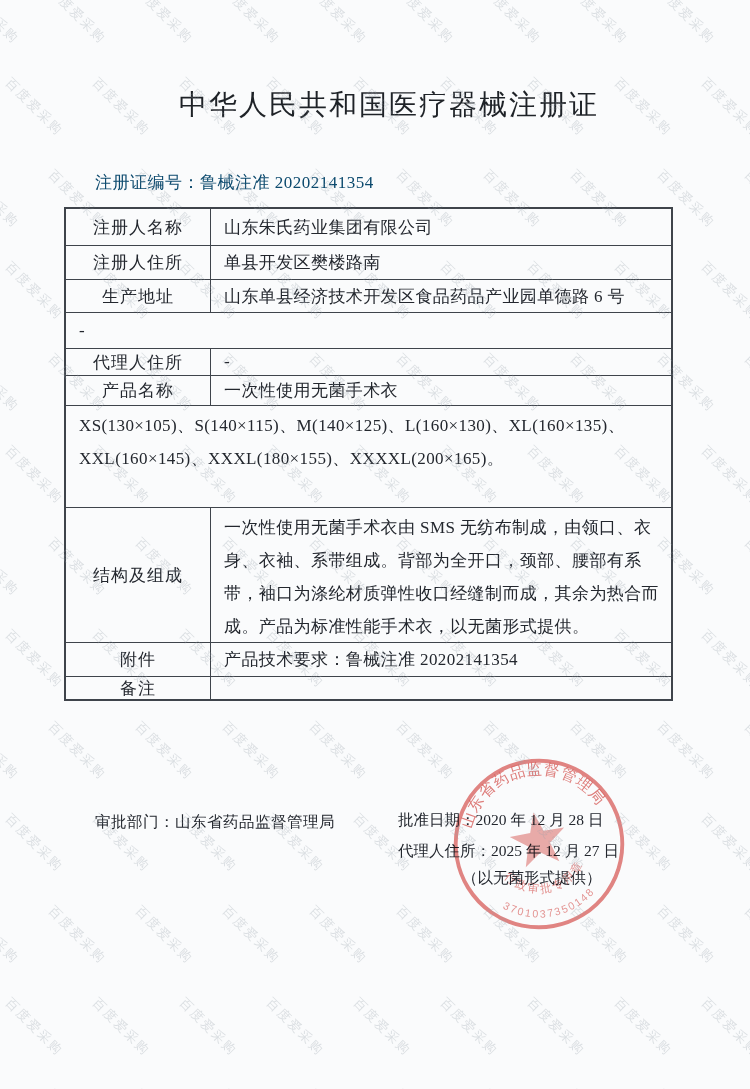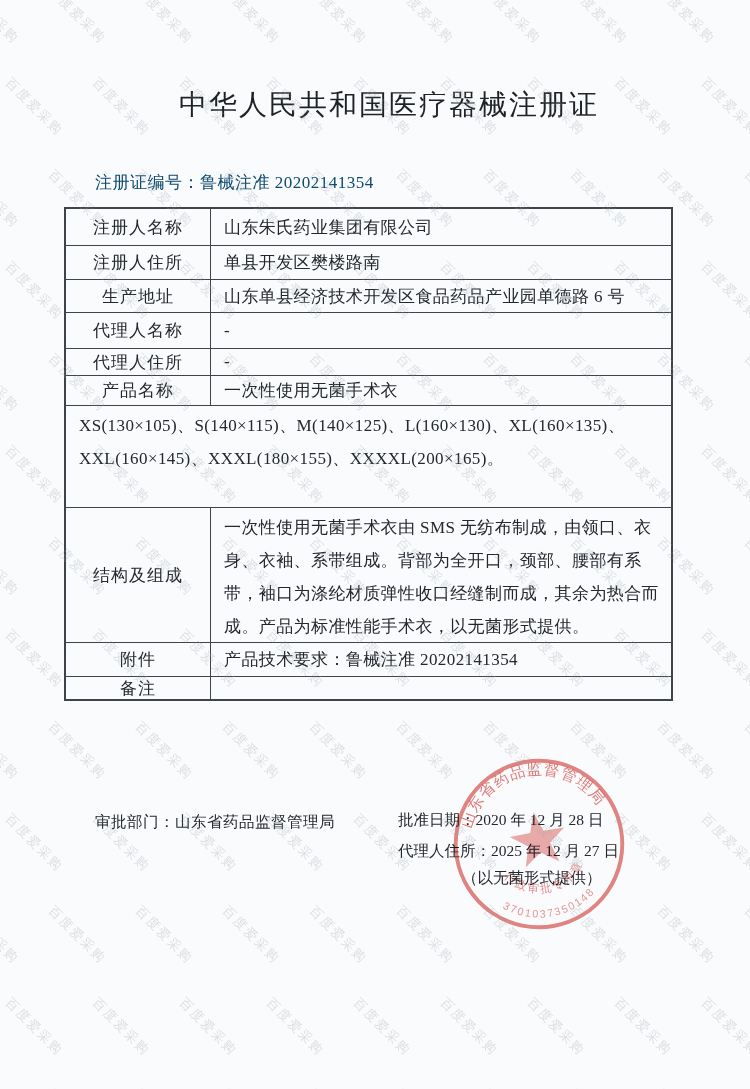--- a/index.html
+++ b/index.html
@@ -218,21 +218,20 @@
       </div>
       <div class="row h34">
         <div class="cell label-cell">注册人住所</div>
         <div class="cell value-cell">单县开发区樊楼路南</div>
       </div>
       <div class="row h33">
         <div class="cell label-cell">生产地址</div>
         <div class="cell value-cell">山东单县经济技术开发区食品药品产业园单德路 6 号</div>
       </div>
       <div class="row h36">
-        <div class="cell label-cell">代理人名称</div>
         <div class="cell value-cell">-</div>
       </div>
       <div class="row h27">
         <div class="cell label-cell">代理人住所</div>
         <div class="cell value-cell">-</div>
       </div>
       <div class="row h30">
         <div class="cell label-cell">产品名称</div>
         <div class="cell value-cell">一次性使用无菌手术衣</div>
       </div>

